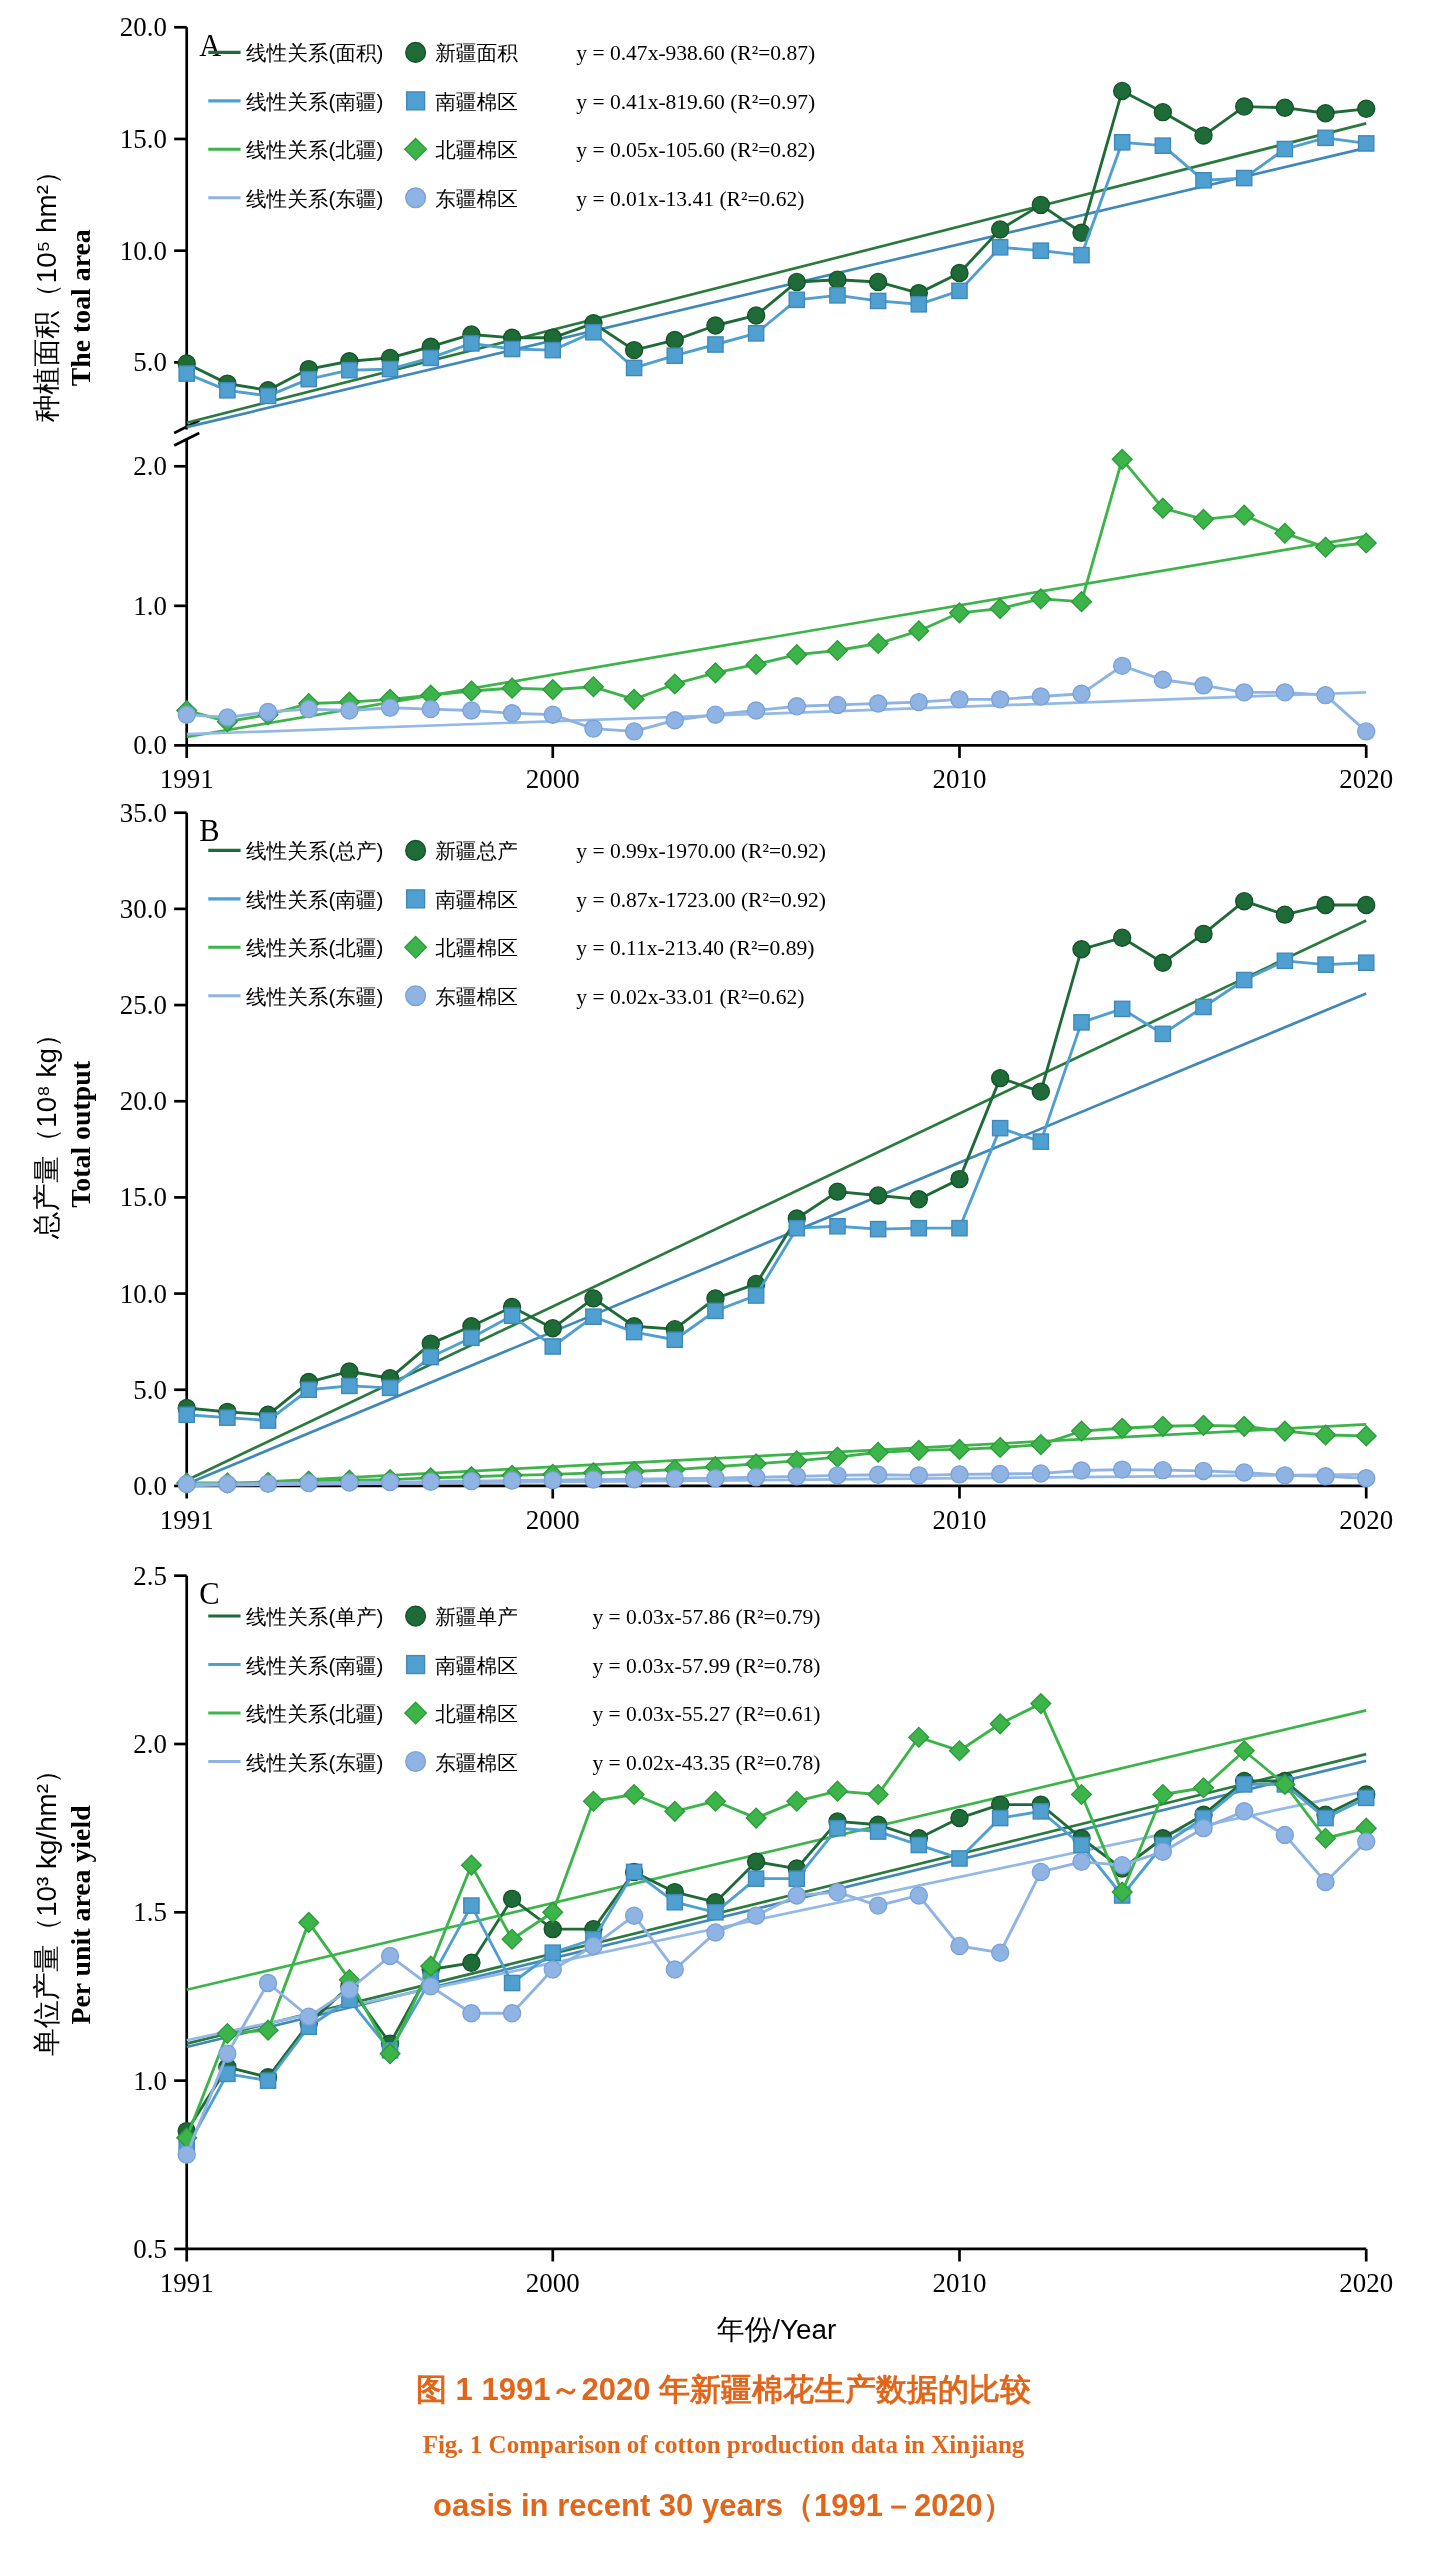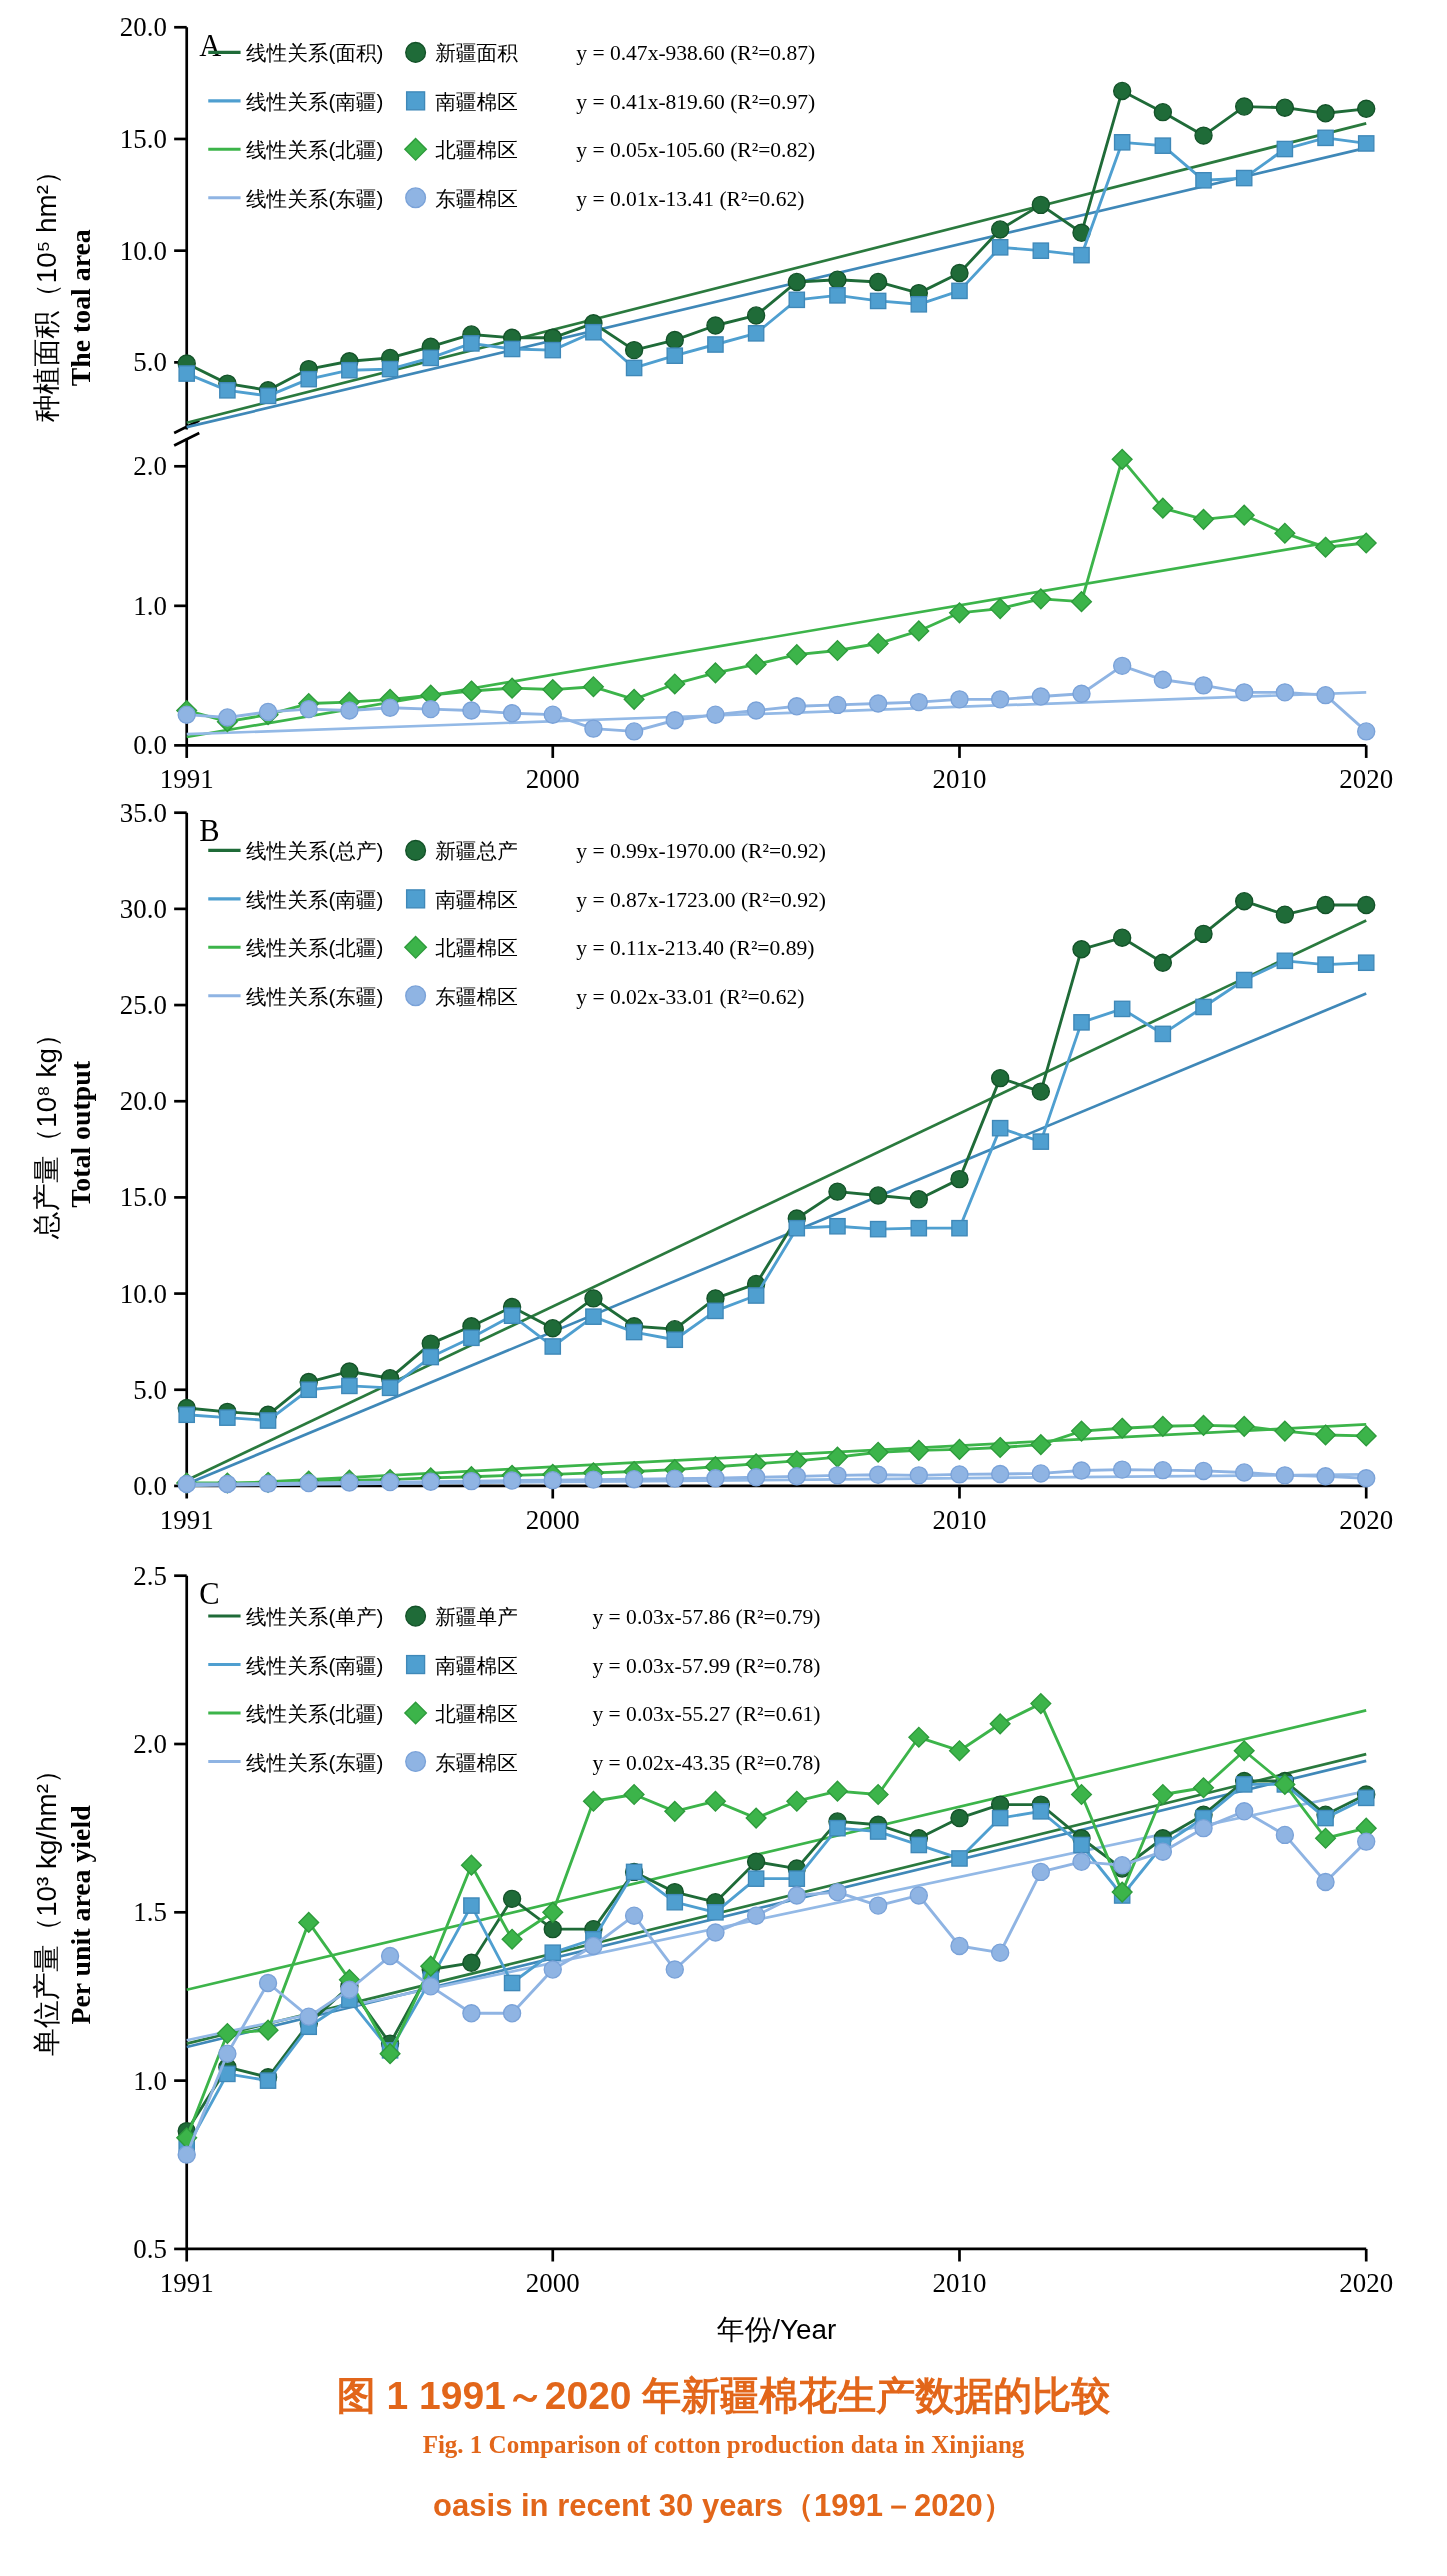--- a/index.html
+++ b/index.html
@@ -18,21 +18,21 @@
   .ticklbl{font-family:"Liberation Serif",serif;font-size:30px;fill:#000;}
   .panel-letter{font-family:"Liberation Serif",serif;font-size:34px;fill:#000;}
   .legend-txt{font-family:"Liberation Sans",sans-serif;font-size:23px;fill:#000;}
   .eq-txt{font-family:"Liberation Serif",serif;font-size:24px;fill:#000;}
   .axis-title{font-family:"Liberation Serif",serif;font-size:31px;font-weight:bold;fill:#000;}
   .axis-title-cn{font-family:"Liberation Sans",sans-serif;font-size:31px;fill:#000;}
   .caption{
     position:absolute;left:0;width:1447px;text-align:center;
     color:#E2661A;font-weight:bold;
   }
-  .cap1{top:2369px;font-family:"Liberation Sans",sans-serif;font-size:39px;text-align:center;}
+  .cap1{top:2369px;font-family:"Liberation Sans",sans-serif;font-size:31px;text-align:center;}
   .cap2{top:2431px;font-family:"Liberation Serif",serif;font-size:25px;}
   .cap3{top:2485px;font-family:Liberation Sans, sans-serif;font-size:31px;}
 </style>
 </head>
 <body>
 
 <div class="fig">
   <svg id="figure-svg" width="1447" height="2576" viewBox="0 0 1612 2869">
       <line x1="208" y1="30" x2="208" y2="478" class="axis-line"></line>
       <line x1="208" y1="488" x2="208" y2="830" class="axis-line"></line>

